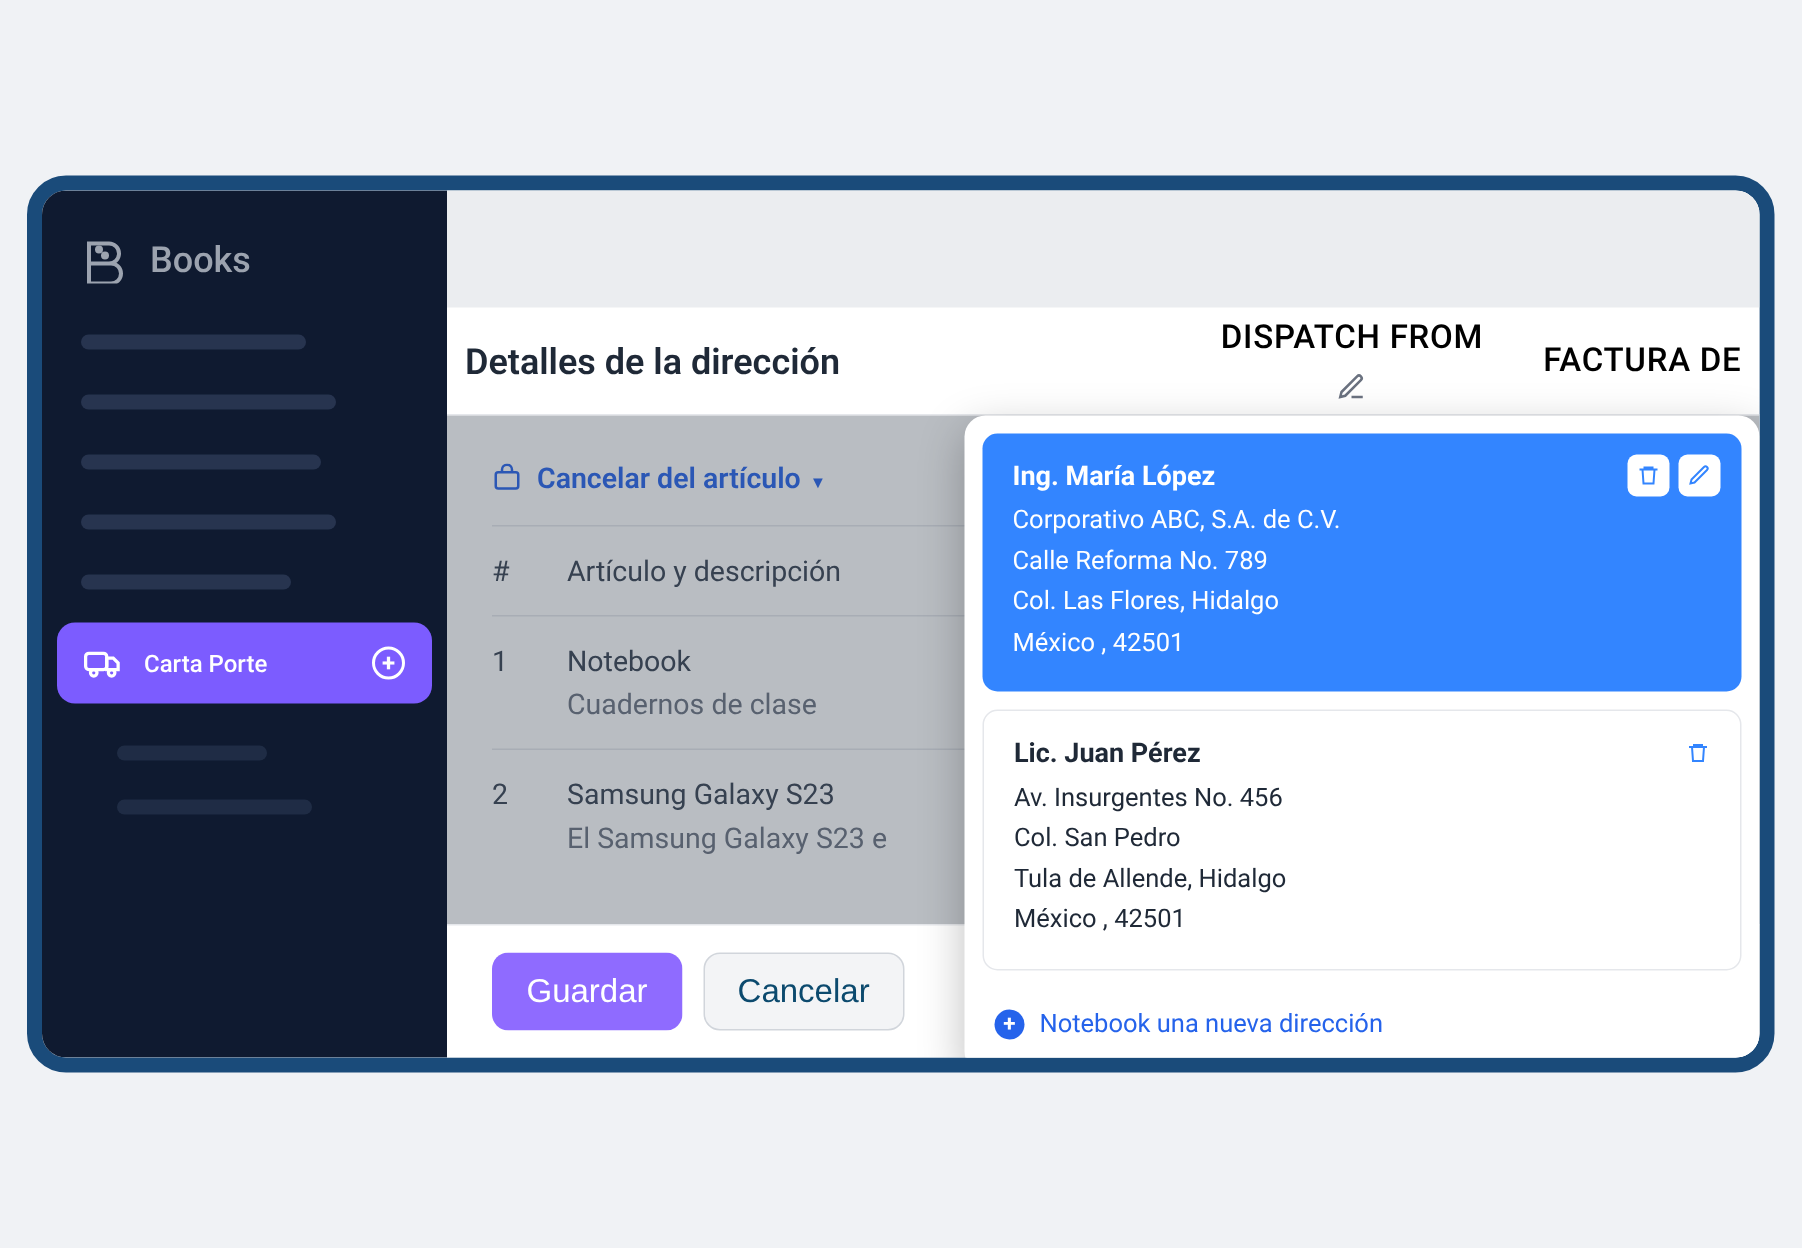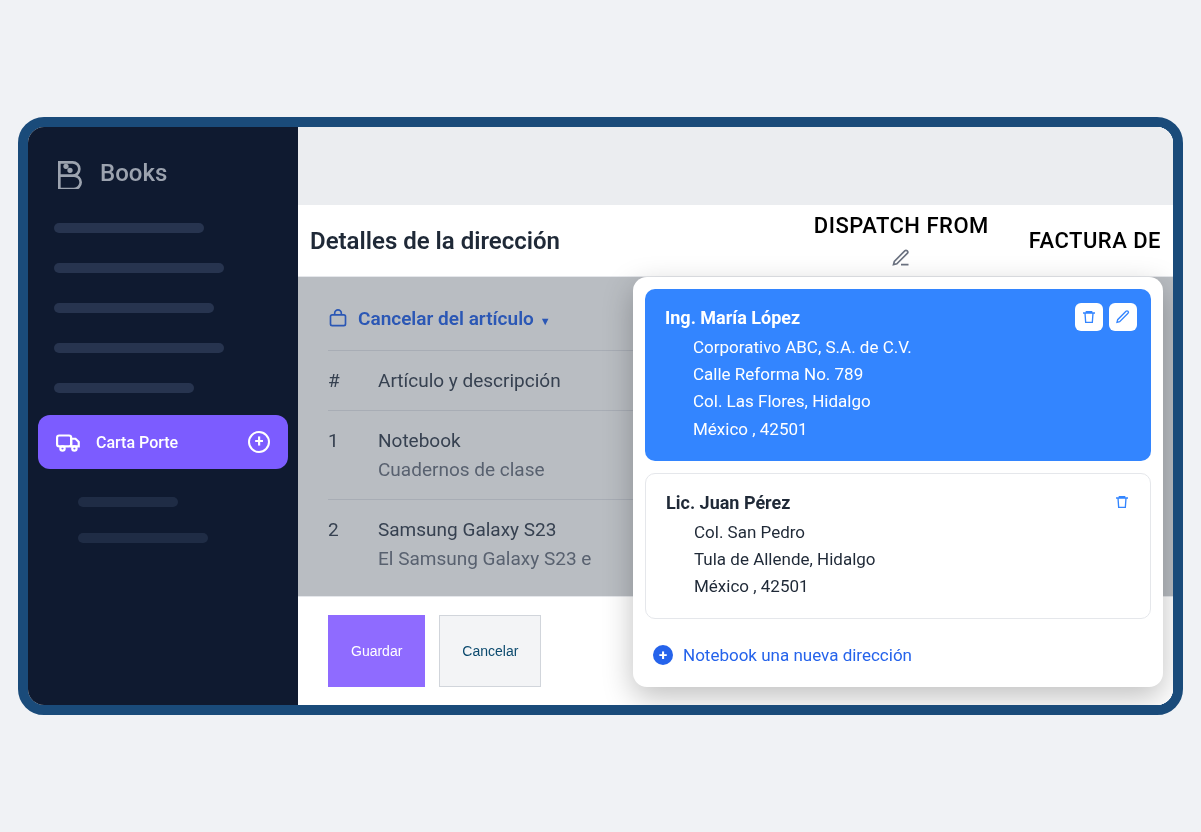--- a/index.html
+++ b/index.html
@@ -193,21 +193,21 @@
     margin-bottom: 6px;
   }
   .item-desc {
     font-size: 19px;
     color: #6b7280;
   }
   
   .address-panel {
     position: absolute;
     top: 0;
-    right: 10px;
+    right: 0;
     width: 530px;
     background: #fff;
     border-radius: 14px;
     box-shadow: 0 10px 30px rgba(0,0,0,.25);
     z-index: 5;
     padding: 12px;
   }
   .addr-card {
     border-radius: 10px;
     padding: 18px 20px;
@@ -224,21 +224,20 @@
     color: #1f2937;
   }
   .addr-name {
     font-weight: 700;
     font-size: 18px;
     margin-bottom: 6px;
   }
   .addr-line {
     font-size: 17px;
     line-height: 1.6;
-    margin-left: 28px;
   }
   .addr-actions {
     position: absolute;
     top: 14px;
     right: 14px;
     display: flex;
     gap: 6px;
   }
   .icon-btn {
     width: 28px;
@@ -279,23 +278,23 @@
   }
   
   .footer {
     border-top: 1px solid #e5e7eb;
     padding: 18px 30px;
     display: flex;
     gap: 14px;
     background: #fff;
   }
   .btn {
-    padding: 27px 22px;
-    border-radius: 0;
-    font-size: 14px;
+    padding: 12px 22px;
+    border-radius: 11px;
+    font-size: 22px;
     cursor: pointer;
     border: 1px solid transparent;
   }
   .btn-primary {
     background: #8f6bff;
     color: #fff;
   }
   .btn-secondary {
     background: #f3f4f6;
     color: #0c4a6e;
@@ -418,20 +417,21 @@
 
         <div class="addr-card normal">
           <div class="addr-actions">
             <div class="icon-btn">
               <svg viewBox="0 0 24 24" fill="none" stroke="#3385ff" stroke-width="2">
                   <path d="M3 6h18M8 6V4h8v2M6 6l1 14h10l1-14"></path>
                 </svg>
             </div>
           </div>
           <div class="addr-name">Lic. Juan Pérez</div>
+          <div class="addr-line">Av. Insurgentes No. 456</div>
           <div class="addr-line">Col. San Pedro</div>
           <div class="addr-line">Tula de Allende, Hidalgo</div>
           <div class="addr-line">México , 42501</div>
         </div>
 
         <div class="add-new">
           <span class="plus-filled">+</span>
           <span>Notebook una nueva dirección</span>
         </div>
       </div>

